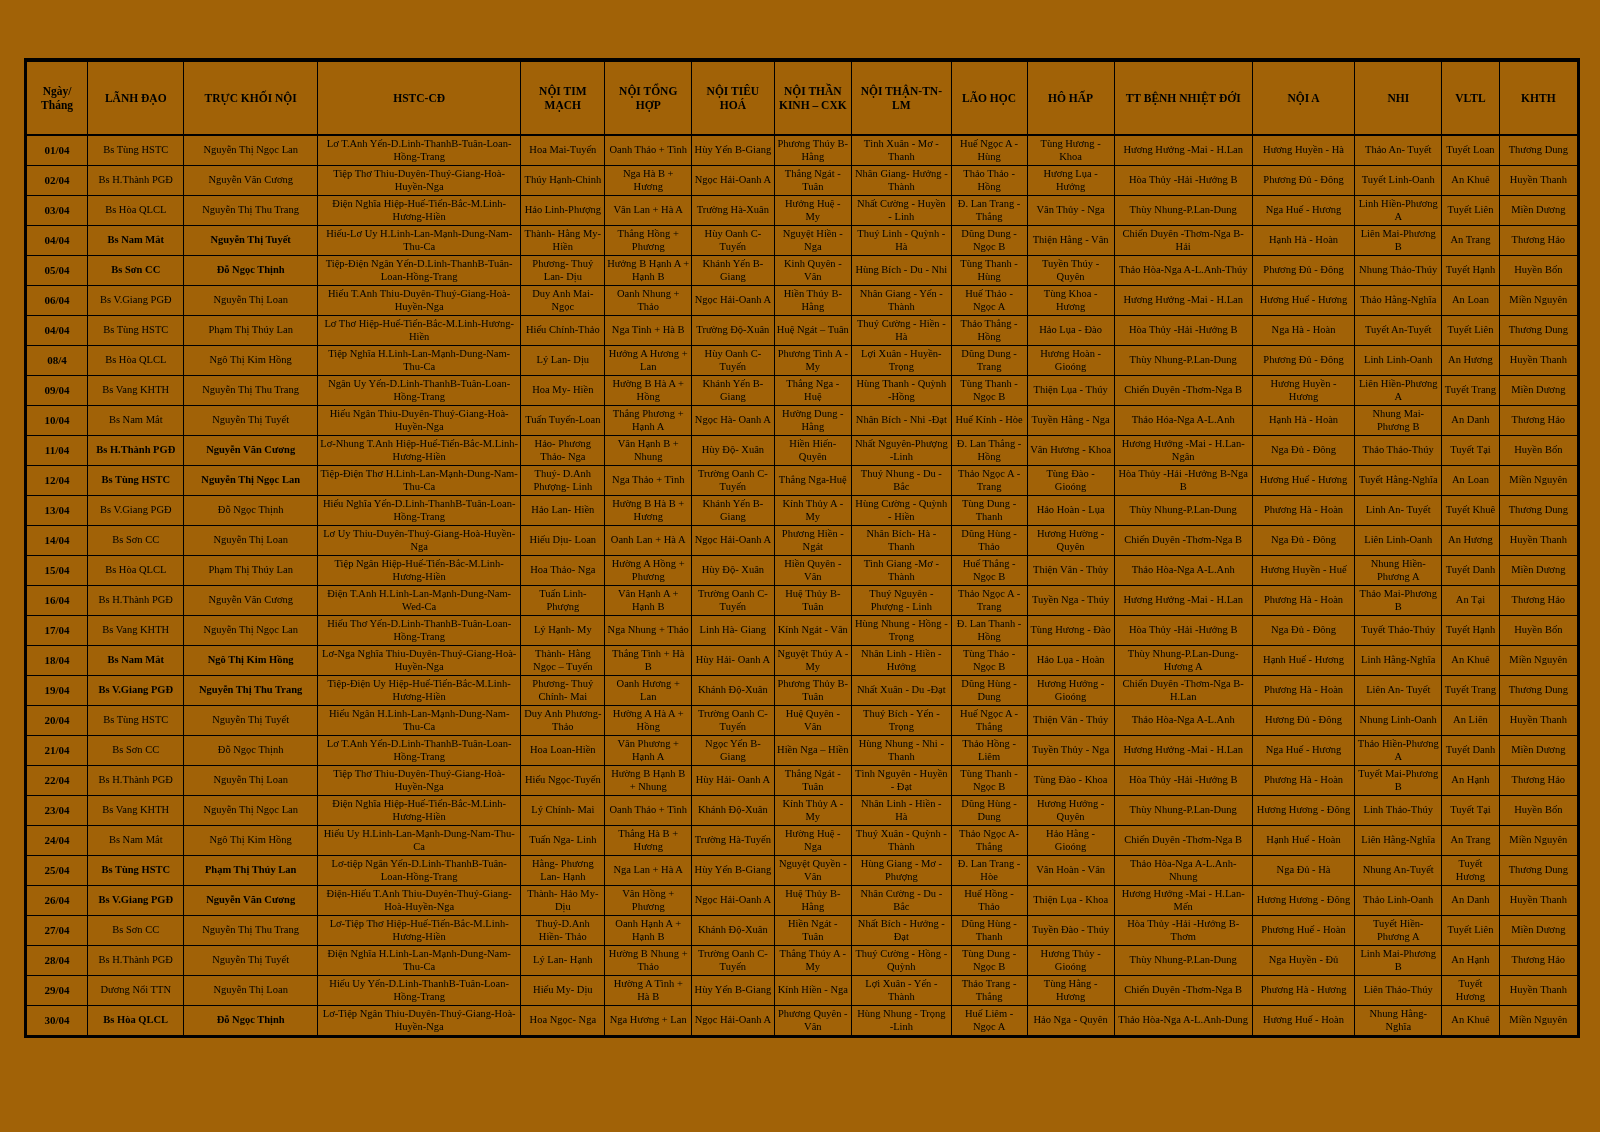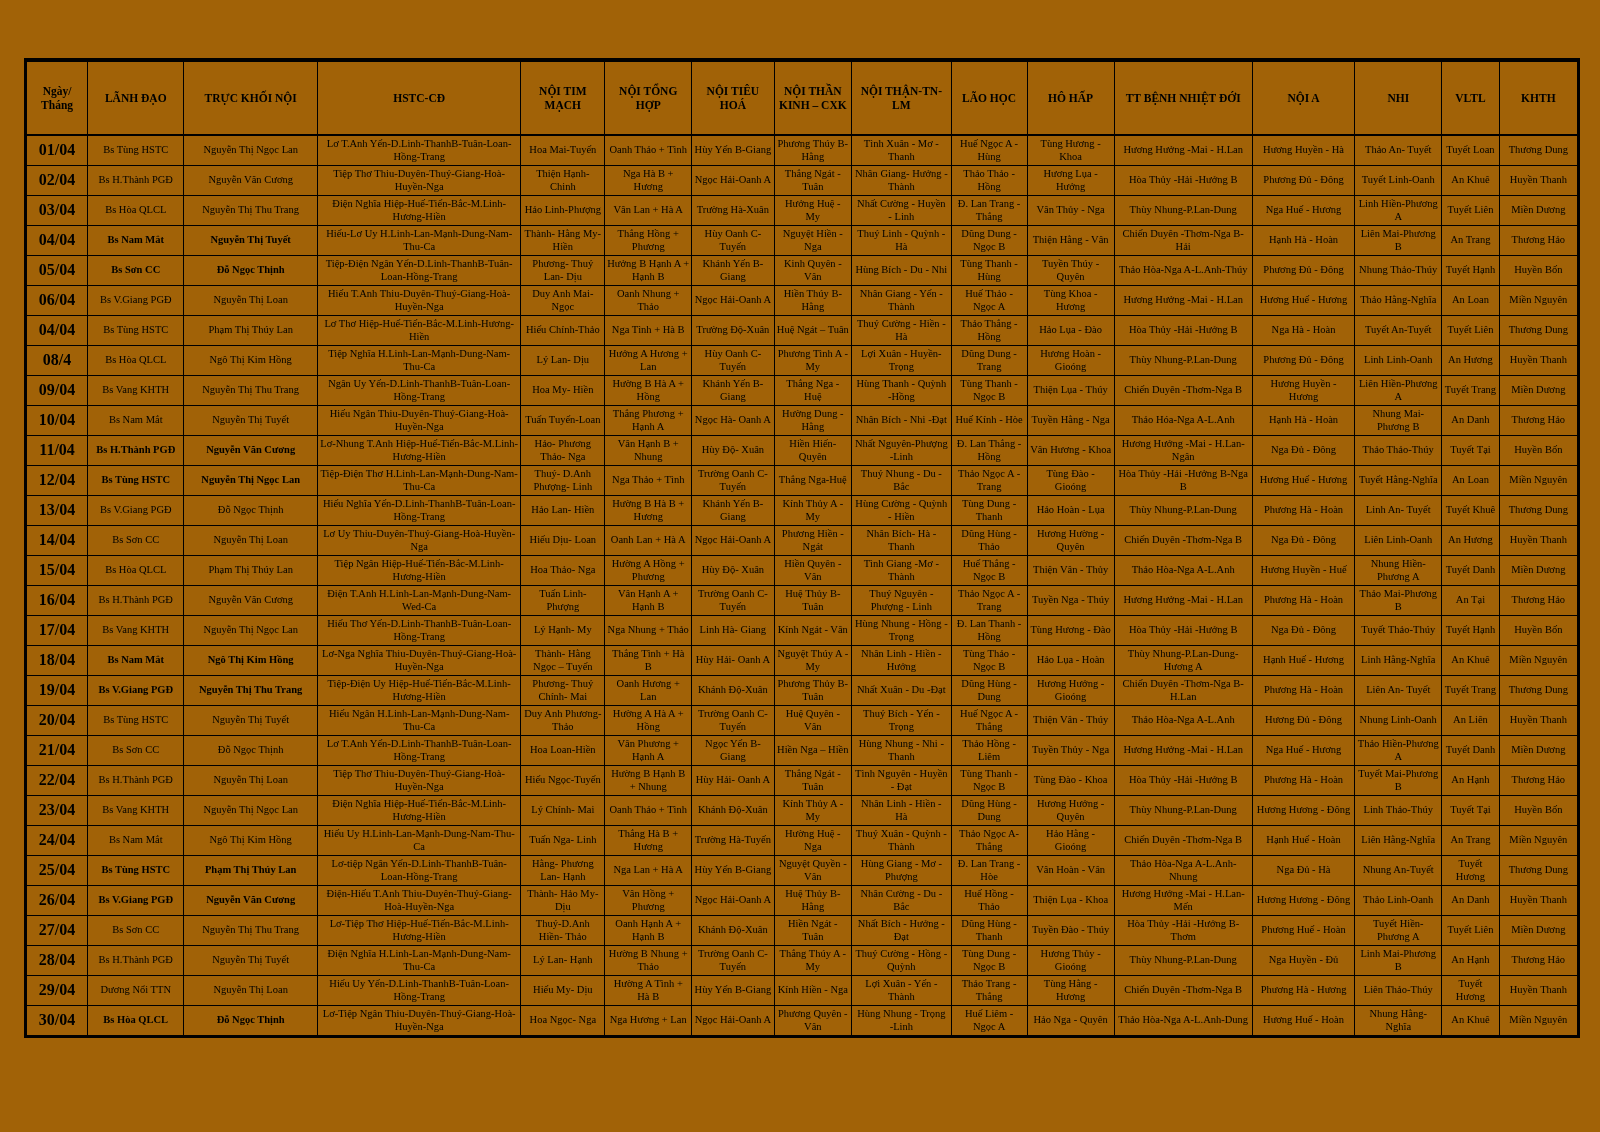--- a/index.html
+++ b/index.html
@@ -42,21 +42,21 @@
     line-height: 1.25;
     border-bottom-width: 2px;
   }
   table.schedule tbody td {
     font-size: 10.5px;
     line-height: 1.15;
     height: 27px;
   }
   table.schedule tbody td.date {
     font-weight: bold;
-    font-size: 16px;
+    font-size: 11px;
   }
   table.schedule tbody td.bold {
     font-weight: bold;
   }
   col.c1  { width: 4.0%; }
   col.c2  { width: 6.2%; }
   col.c3  { width: 8.6%; }
   col.c4  { width: 13.1%; }
   col.c5  { width: 5.4%; }
   col.c6  { width: 5.6%; }
@@ -131,21 +131,21 @@
           <td>Hương Huyền - Hà</td>
           <td>Thảo An- Tuyết</td>
           <td>Tuyết Loan</td>
           <td>Thương Dung</td>
         </tr>
         <tr>
           <td class="date">02/04</td>
           <td>Bs H.Thành PGĐ</td>
           <td>Nguyễn Văn Cương</td>
           <td>Tiệp Thơ Thiu-Duyên-Thuý-Giang-Hoà-Huyền-Nga</td>
-          <td>Thiện Hạnh-Chinh</td>
+          <td>Thúy Hạnh-Chinh</td>
           <td>Nga Hà B + Hương</td>
           <td>Ngọc Hải-Oanh A</td>
           <td>Thắng Ngát - Tuân</td>
           <td>Nhân Giang- Hưởng -Thành</td>
           <td>Thảo Thảo - Hồng</td>
           <td>Hương Lụa - Hưởng</td>
           <td>Hòa Thủy -Hải -Hưởng B</td>
           <td>Phương Đủ - Đông</td>
           <td>Tuyết Linh-Oanh</td>
           <td>An Khuê</td>

